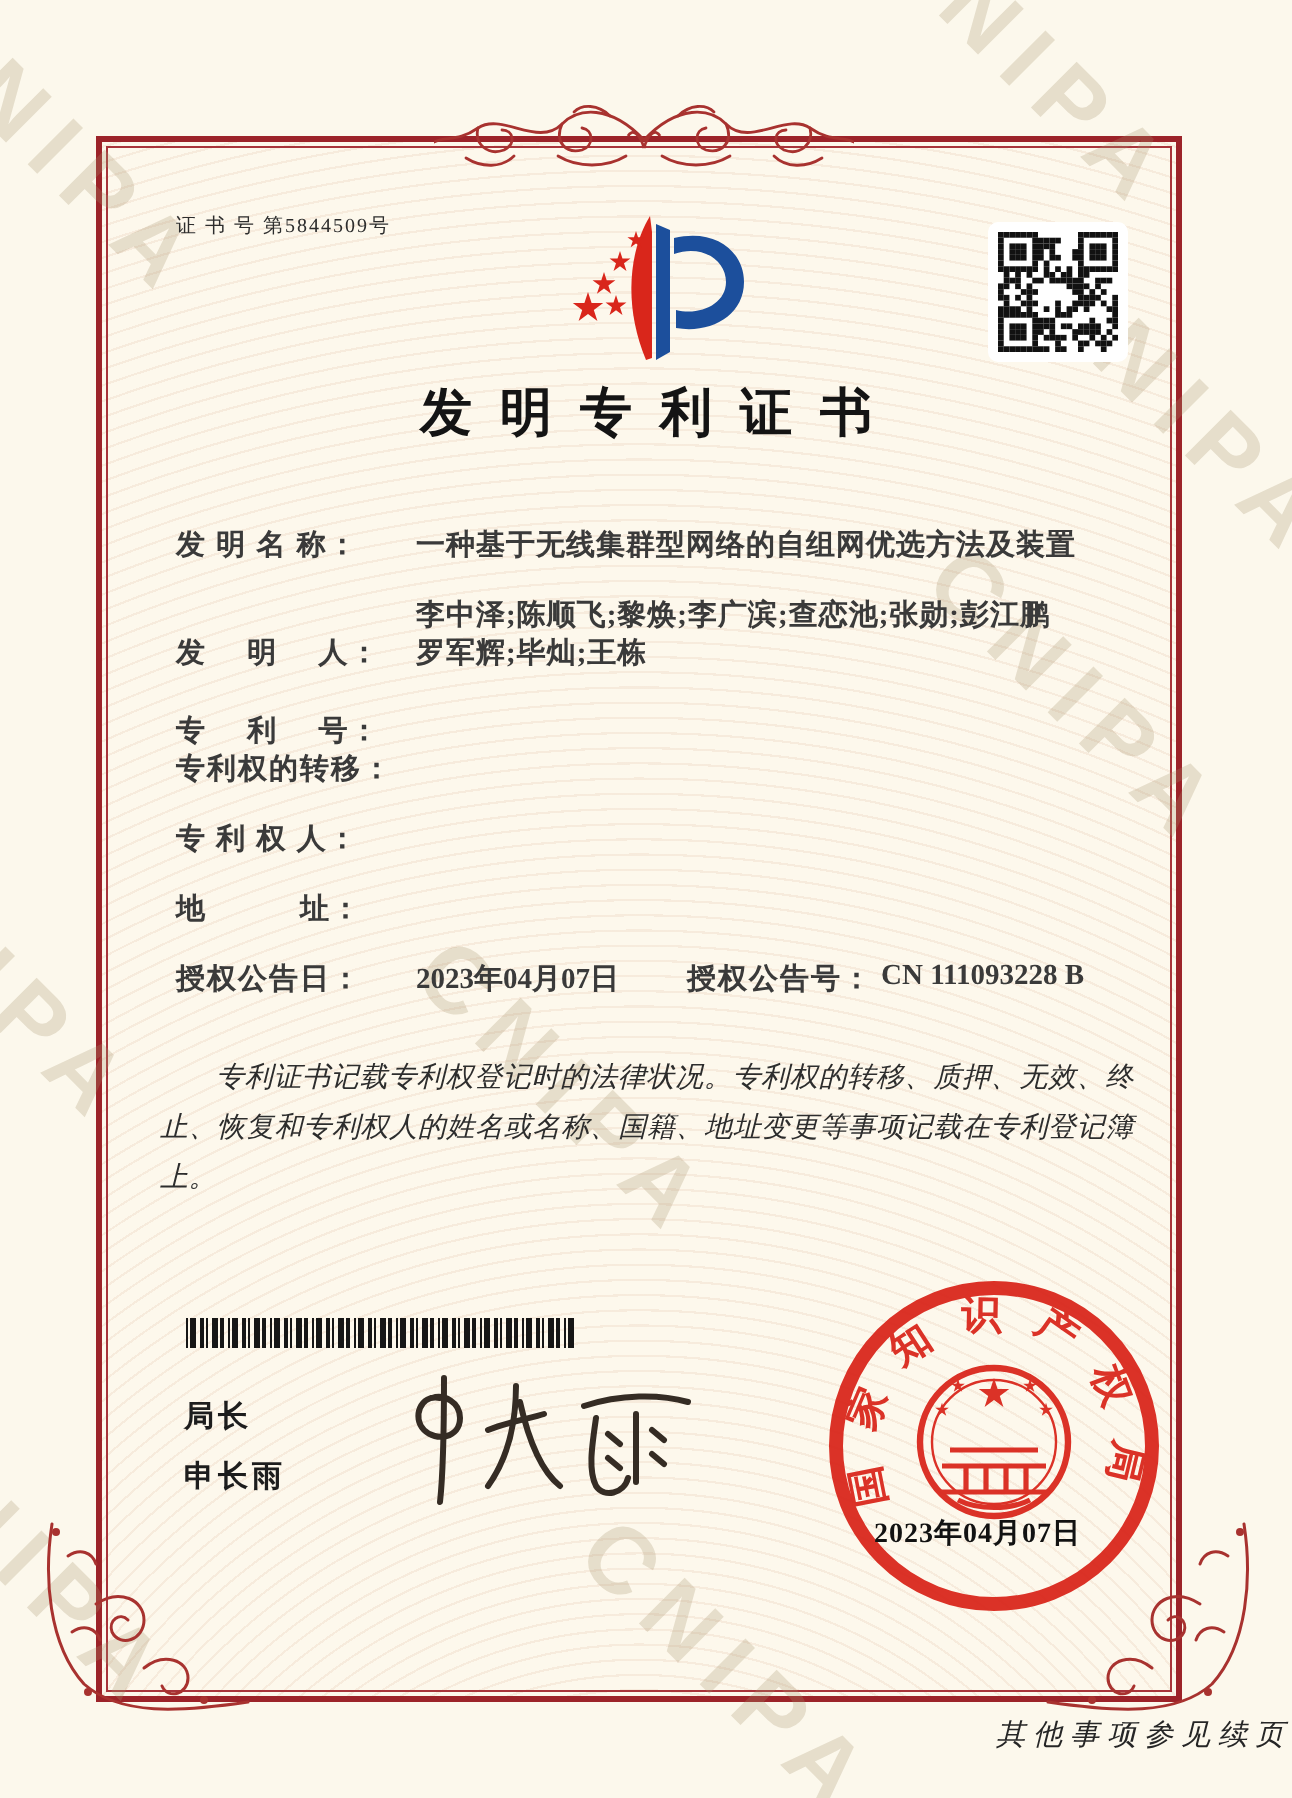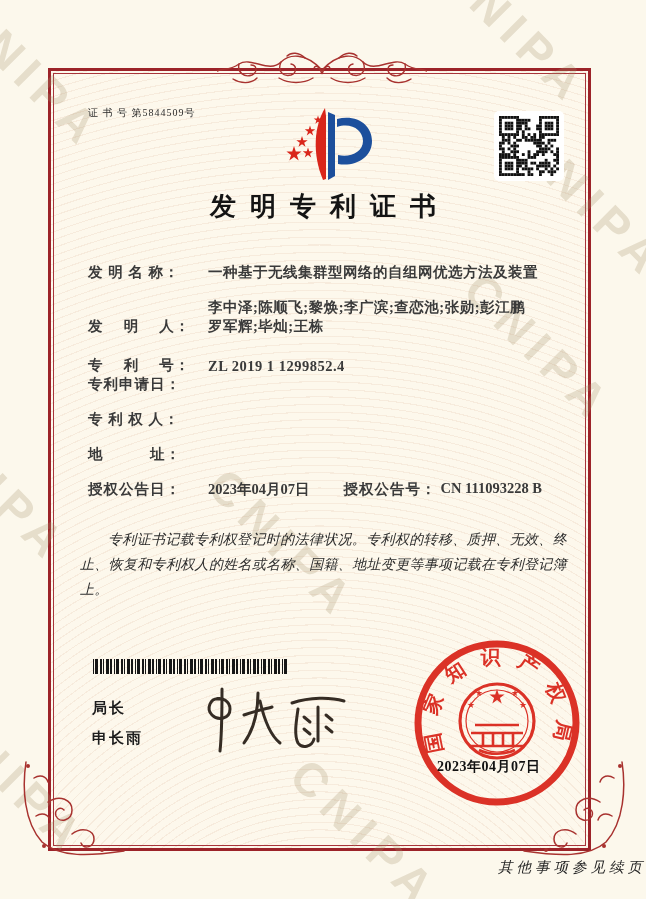--- a/index.html
+++ b/index.html
@@ -377,24 +377,23 @@
         <span class="lbl">发 明 名 称：</span>
         <span class="val">一种基于无线集群型网络的自组网优选方法及装置</span>
       </div>
       <div class="row mb2">
         <span class="lbl">发　 明　 人：</span>
         <span class="val">李中泽;陈顺飞;黎焕;李广滨;查恋池;张勋;彭江鹏
 罗军辉;毕灿;王栋</span>
       </div>
       <div class="row mb3">
         <span class="lbl">专　 利　 号：</span>
-        <span class="val">ZL 2019 1 1299852.4</span>
       </div>
       <div class="row mb1">
-        <span class="lbl">专利申请日：</span>
+        <span class="lbl">专利权的转移：</span>
       </div>
       <div class="row mb1">
         <span class="lbl">专 利 权 人：</span>
       </div>
       <div class="row mb1">
         <span class="lbl">地　　　址：</span>
       </div>
       <div class="row">
         <span class="lbl">授权公告日：</span>
         <span>2023年04月07日</span>

